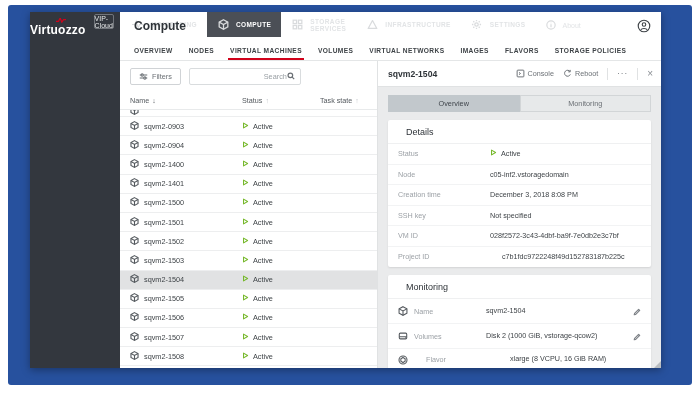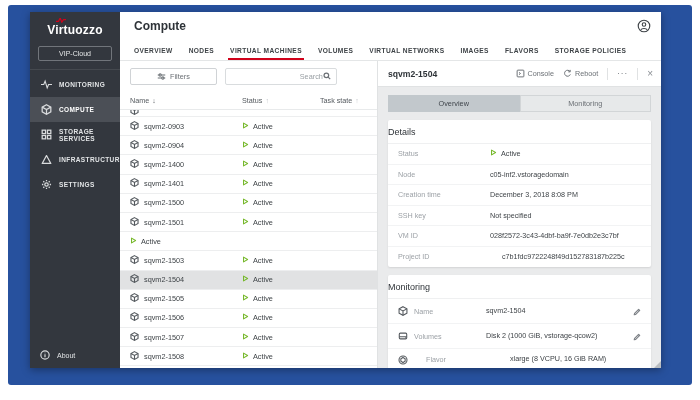--- a/index.html
+++ b/index.html
@@ -1,21 +1,21 @@
 <!DOCTYPE html>
 <html><head>
 <meta charset="utf-8">
 <style>
   * { box-sizing: border-box; margin: 0; padding: 0; }
   html,body { width:700px; height:400px; background:#fff; font-family:"Liberation Sans", sans-serif; overflow:hidden; }
   .frame { position:absolute; left:8px; top:5px; width:684px; height:380px; background:#27519E; border-radius:3px; }
   .app { position:absolute; left:22px; top:7px; width:631px; height:356px; background:#fff; display:flex; overflow:hidden; box-shadow:0 2px 8px rgba(0,0,0,.35); }
 
   
-  .sidebar { width:90px; background:#33373E; color:#fff; display:flex; flex-direction:column; flex:none; }
+  .sidebar { width:90px; background:#33373E; color:#fff; display:flex; flex-direction:row; flex:none; }
   .logo-wrap { padding:8px 0 6px; text-align:center; position:relative; }
   .logo { font-size:12px; font-weight:bold; letter-spacing:.2px; color:#fff; }
   .logo-accent { position:absolute; left:26px; top:6px; width:10px; height:5px; }
   .workspace-btn { margin:2px 8px 8px; height:15px; border:1px solid #71757B; border-radius:2px; color:#E6E8E9; font-size:7px; display:flex; align-items:center; justify-content:center; cursor:pointer; }
   .side-divider { height:1px; background:#45494F; margin:0 0 2px; }
   .side-item { height:25px; display:flex; align-items:center; gap:7px; padding:0 10px; font-size:6.5px; font-weight:bold; letter-spacing:.4px; color:#E2E4E6; cursor:pointer; }
   .side-item.active { background:#4B4F56; color:#fff; }
   .side-item .sicon { width:12px; height:12px; flex:none; display:flex; align-items:center; justify-content:center; color:#D9DBDD; }
   .side-item svg { width:11px; height:11px; stroke:currentColor; fill:none; stroke-width:1.6; }
   .side-spacer { flex:1; }
@@ -30,21 +30,21 @@
   .user-btn svg { width:14px; height:14px; stroke:#3E4347; fill:none; stroke-width:1.3; }
   .tabs { height:21px; display:flex; align-items:stretch; gap:16px; padding:0 14px; border-bottom:1px solid #E4E6E7; flex:none; }
   .tab { font-size:6.6px; font-weight:bold; letter-spacing:.4px; color:#3E4347; display:flex; align-items:center; position:relative; cursor:pointer; white-space:nowrap; }
   .tab.active::after { content:""; position:absolute; left:-2px; right:-2px; bottom:0; height:2px; background:#D0021B; }
 
   .panes { flex:1; display:flex; min-height:0; }
 
   
   .list-pane { width:258px; flex:none; border-right:1px solid #E0E2E3; display:flex; flex-direction:column; min-height:0; }
   .toolbar { height:30px; display:flex; align-items:center; gap:8px; padding:0 10px; flex:none; }
-  .filters-btn { height:17px; border:1px solid #D0D3D6; border-radius:2px; background:#fff; display:flex; align-items:center; gap:4px; padding:0 26px; font-size:7.3px; color:#6B7075; cursor:pointer; }
+  .filters-btn { height:17px; border:1px solid #D0D3D6; border-radius:2px; background:#fff; display:flex; align-items:center; gap:4px; padding:0 8px; font-size:7.3px; color:#6B7075; cursor:pointer; }
   .filters-btn svg { width:9px; height:9px; stroke:#6B7075; fill:none; stroke-width:1.4; }
   .search-box { height:17px; width:112px; border:1px solid #D9DCDE; border-radius:2px; display:flex; align-items:center; padding:0 5px; background:#fff; }
   .search-box input { border:0; outline:0; flex:1; min-width:0; font-size:7.3px; color:#3E4347; font-family:"Liberation Sans",sans-serif;text-align:right; }
   .search-box input::placeholder { color:#9AA0A5; }
   .search-box svg { width:8px; height:8px; stroke:#6B7075; fill:none; stroke-width:1.5; flex:none; }
   .thead { height:19px; display:flex; align-items:center; padding:0 10px; font-size:7.2px; color:#54595E; border-bottom:1px solid #E8EAEB; flex:none; }
   .col-name { width:112px; flex:none; display:flex; gap:3px; align-items:center; }
   .col-status { width:78px; flex:none; display:flex; gap:3px; align-items:center; }
   .col-task { flex:1; display:flex; gap:3px; align-items:center; }
   .sort-arrow { color:#C0C4C8; font-size:7px; }
@@ -67,21 +67,21 @@
   .dh-action { display:flex; align-items:center; gap:3px; font-size:7.2px; color:#6B7075; cursor:pointer; margin-left:9px; }
   .dh-action svg { width:9px; height:9px; stroke:#6B7075; fill:none; stroke-width:1.3; }
   .dh-sep { width:1px; height:12px; background:#E0E2E3; margin-left:9px; }
   .dh-more { margin-left:9px; font-size:8px; color:#6B7075; letter-spacing:1px; cursor:pointer; }
   .dh-close { margin-left:9px; font-size:10px; color:#8A8F94; cursor:pointer; }
   .toggle-tabs { display:flex; margin:8px 10px 0; height:17px; flex:none; }
   .toggle-tab { flex:1; display:flex; align-items:center; justify-content:center; font-size:7.3px; color:#6B7075; background:#E7E9EA; border:1px solid #D2D5D7; cursor:pointer; }
   .toggle-tab.active { background:#C2C8CC; border-color:#C2C8CC; color:#40464C; }
   .detail-scroll { flex:1; overflow:hidden; padding:8px 10px 0; }
   .card { background:#fff; border-radius:2px; box-shadow:0 1px 2px rgba(0,0,0,.1); margin-bottom:8px; }
-  .card-title { padding:7px 0 6px; font-size:9px; color:#2E3338; border-bottom:1px solid #EFF0F1; }
+  .card-title { padding:7px 18px 6px; font-size:9px; color:#2E3338; border-bottom:1px solid #EFF0F1; }
   .dcard-row { display:flex; align-items:center; min-height:20.5px; padding:0 10px; border-bottom:1px solid #F2F3F4; }
   .dcard-row:last-child { border-bottom:0;gap:12px; }
   .d-label { width:92px; flex:none; font-size:7.2px; color:#9CA1A6; }
   .d-value { flex:1; font-size:7.2px; color:#3E4347; display:flex; align-items:center; gap:4px; }
   .pcard-row { display:flex; align-items:center; min-height:21px; padding:3px 10px; border-bottom:1px solid #F2F3F4; }
   .pcard-row:last-child { border-bottom:0;gap:12px; }
   .p-icon { width:16px; flex:none; display:flex; align-items:center; color:#54595E; }
   .p-icon svg { width:10px; height:10px; stroke:#54595E; fill:none; stroke-width:1.5; }
   .p-label { width:72px; flex:none; font-size:7.2px; color:#9CA1A6; }
   .p-value { flex:1; font-size:7.2px; color:#3E4347; line-height:1.5; }
@@ -376,20 +376,29 @@
                     <svg viewBox="0 0 10 10">
                       <path d="M2.2 1.6 L8 5 L2.2 8.4 Z" fill="none" stroke="#76B82A" stroke-width="1.5" stroke-linejoin="round"></path>
                     </svg>
                   </span>
                   <span>Active</span>
                 </div>
                 <div class="task-cell"></div>
               </div>
 
               <div class="vm-row">
+                <div class="name-cell">
+                  <span class="cube-icon">
+                    <svg viewBox="0 0 14 14">
+                      <path d="M7 1 L12.5 4 V10 L7 13 L1.5 10 V4 Z"></path>
+                      <path d="M1.5 4 L7 7 L12.5 4 M7 7 V13"></path>
+                    </svg>
+                  </span>
+                  <span>sqvm2-1502</span>
+                </div>
                 <div class="status-cell">
                   <span class="play-icon">
                     <svg viewBox="0 0 10 10">
                       <path d="M2.2 1.6 L8 5 L2.2 8.4 Z" fill="none" stroke="#76B82A" stroke-width="1.5" stroke-linejoin="round"></path>
                     </svg>
                   </span>
                   <span>Active</span>
                 </div>
                 <div class="task-cell"></div>
               </div>

